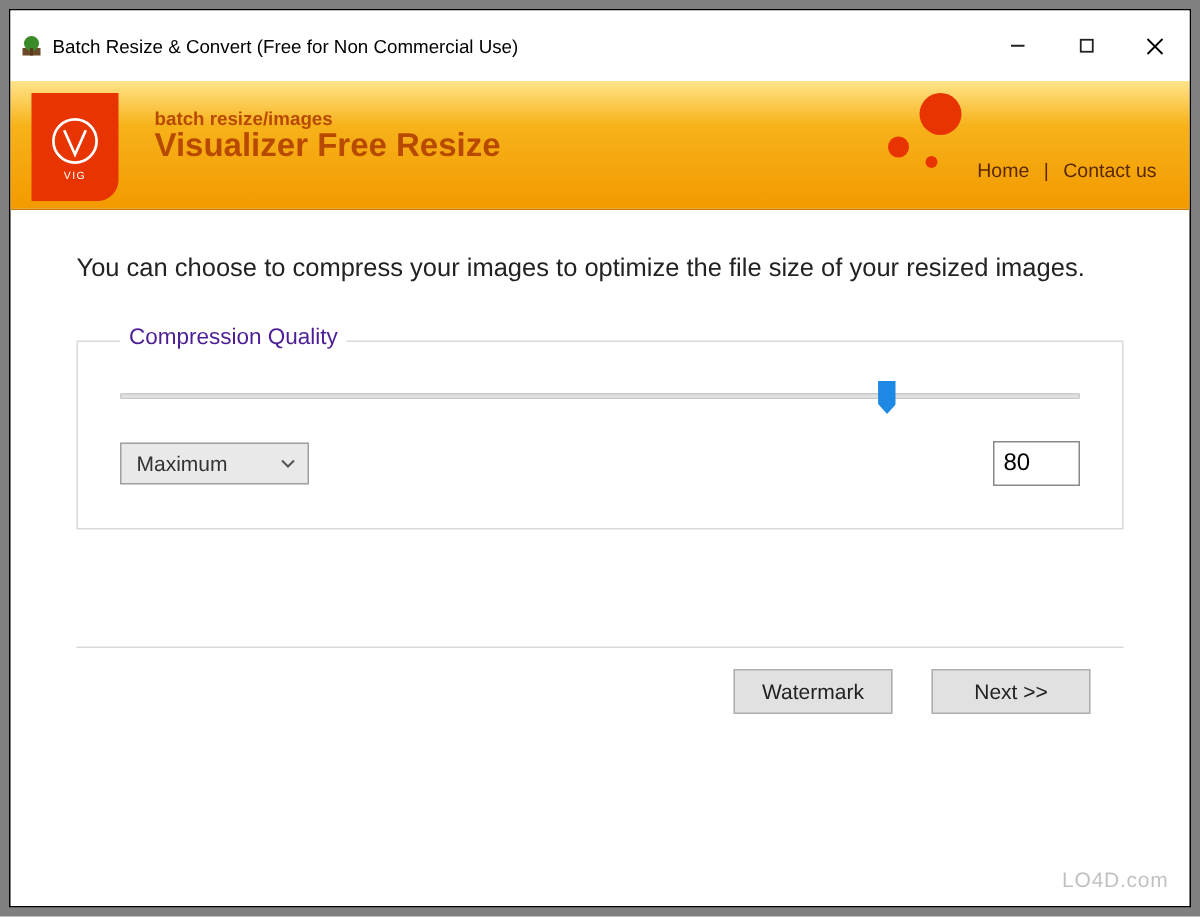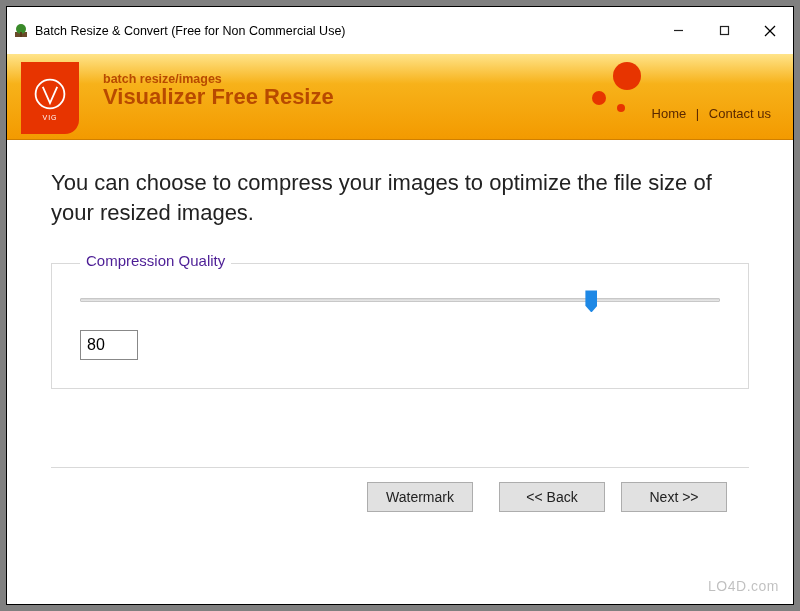--- a/index.html
+++ b/index.html
@@ -36,21 +36,21 @@
   .header .tagline { color: #b84a00; font-size: 12.5px; font-weight: bold; padding-top: 18px; }
   .header .appname { color: #b84a00; font-size: 22px; font-weight: bold; margin-top: -2px; font-family: Verdana, sans-serif; }
   .header .links { position: absolute; right: 22px; bottom: 18px; font-size: 13px; color: #5a2800; }
   .header .links a { color: #5a2800; text-decoration: none; cursor: pointer; }
   .header .sep { padding: 0 6px; color: #5a2800; }
   .dots { position: absolute; }
   .dots circle { fill: #e73400; }
 
   
   .main { padding: 28px 44px 0 44px; }
-  .instruct { font-size: 22px; color: #222; line-height: 1.35; margin-bottom: 36px; }
+  .instruct { font-size: 17px; color: #222; line-height: 1.35; margin-bottom: 36px; }
 
   .fieldset { border: 1px solid #d9d9d9; padding: 30px 28px 28px 28px; position: relative; margin-top: 8px; }
   .fieldset .legend { position: absolute; top: -12px; left: 28px; background: #fff; padding: 0 6px; font-size: 15px; color: #4c1d95; text-align: center; }
 
   .slider-wrap { margin: 4px 0 28px 0; position: relative; }
   .track { height: 4px; background: linear-gradient(to bottom, #d7d7d7, #e9e9e9); border: 1px solid #c8c8c8; border-radius: 1px; position: relative; }
   .thumb {
     position: absolute; top: -9px; width: 12px; height: 22px;
     background: #1e88e5; clip-path: polygon(0 0, 100% 0, 100% 70%, 50% 100%, 0 70%);
     transform: translateX(-50%);
@@ -146,27 +146,32 @@
     <div class="fieldset">
       <span class="legend">Compression Quality</span>
 
       <div class="slider-wrap">
         <div class="track">
           <div class="thumb" id="thumb" style="left: 80%;"></div>
         </div>
       </div>
 
       <div class="row">
+        <div class="select">
+          <span>Maximum</span>
+          <svg viewBox="0 0 10 6">
+              <path d="M1 1 L5 5 L9 1" fill="none" stroke="#555" stroke-width="1.4"></path>
+            </svg>
+        </div>
         <input class="number" value="80" style="">
       </div>
     </div>
 
     <hr class="hr">
 
     <div class="buttons">
       <div class="btn ghost">Watermark</div>
-      <div class="btn">&lt;&lt; Back</div>
       <div class="btn">Next &gt;&gt;</div>
     </div>
   </div>
 
   <div class="watermark-text">LO4D.com</div>
 </div>
 
 </body></html>

